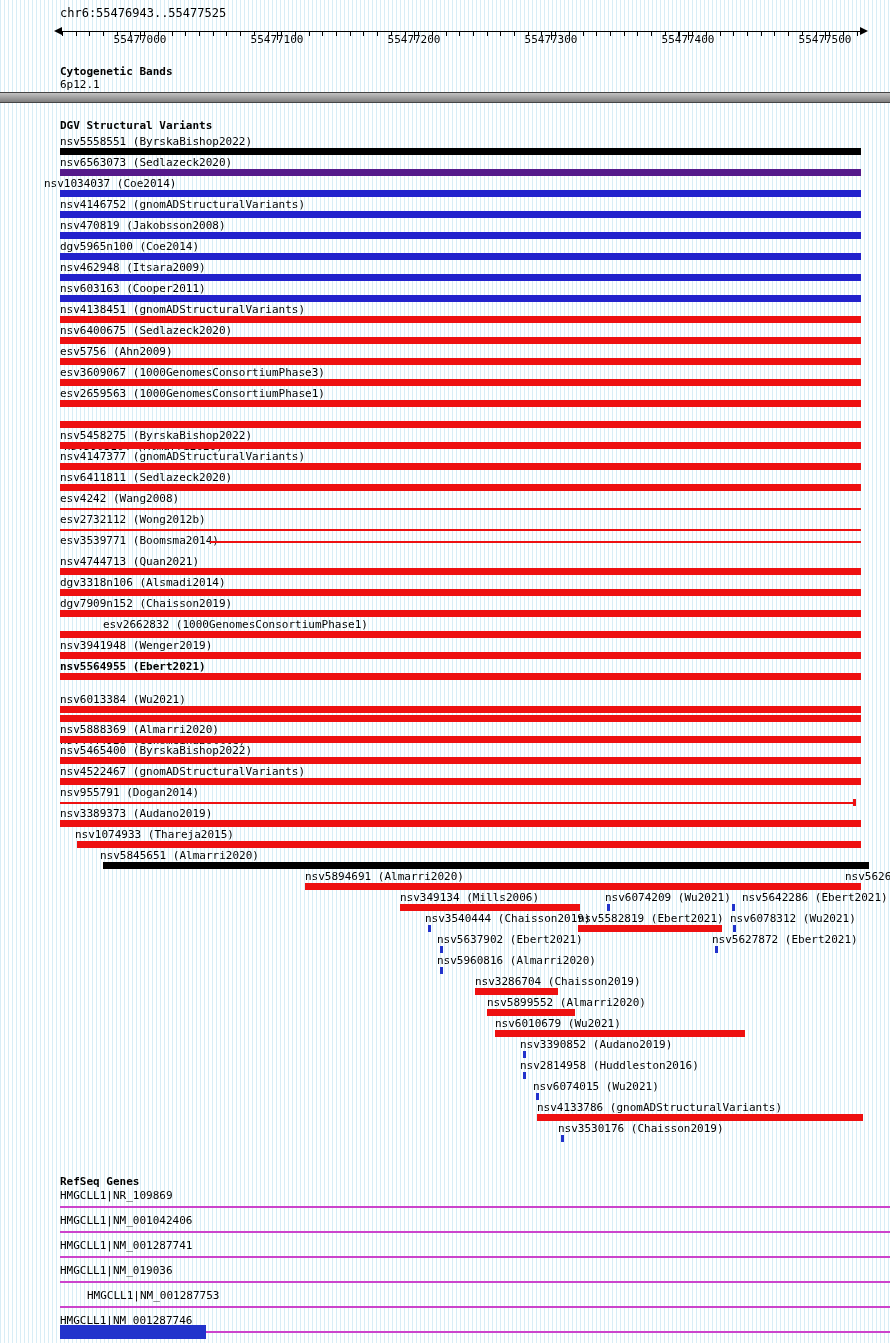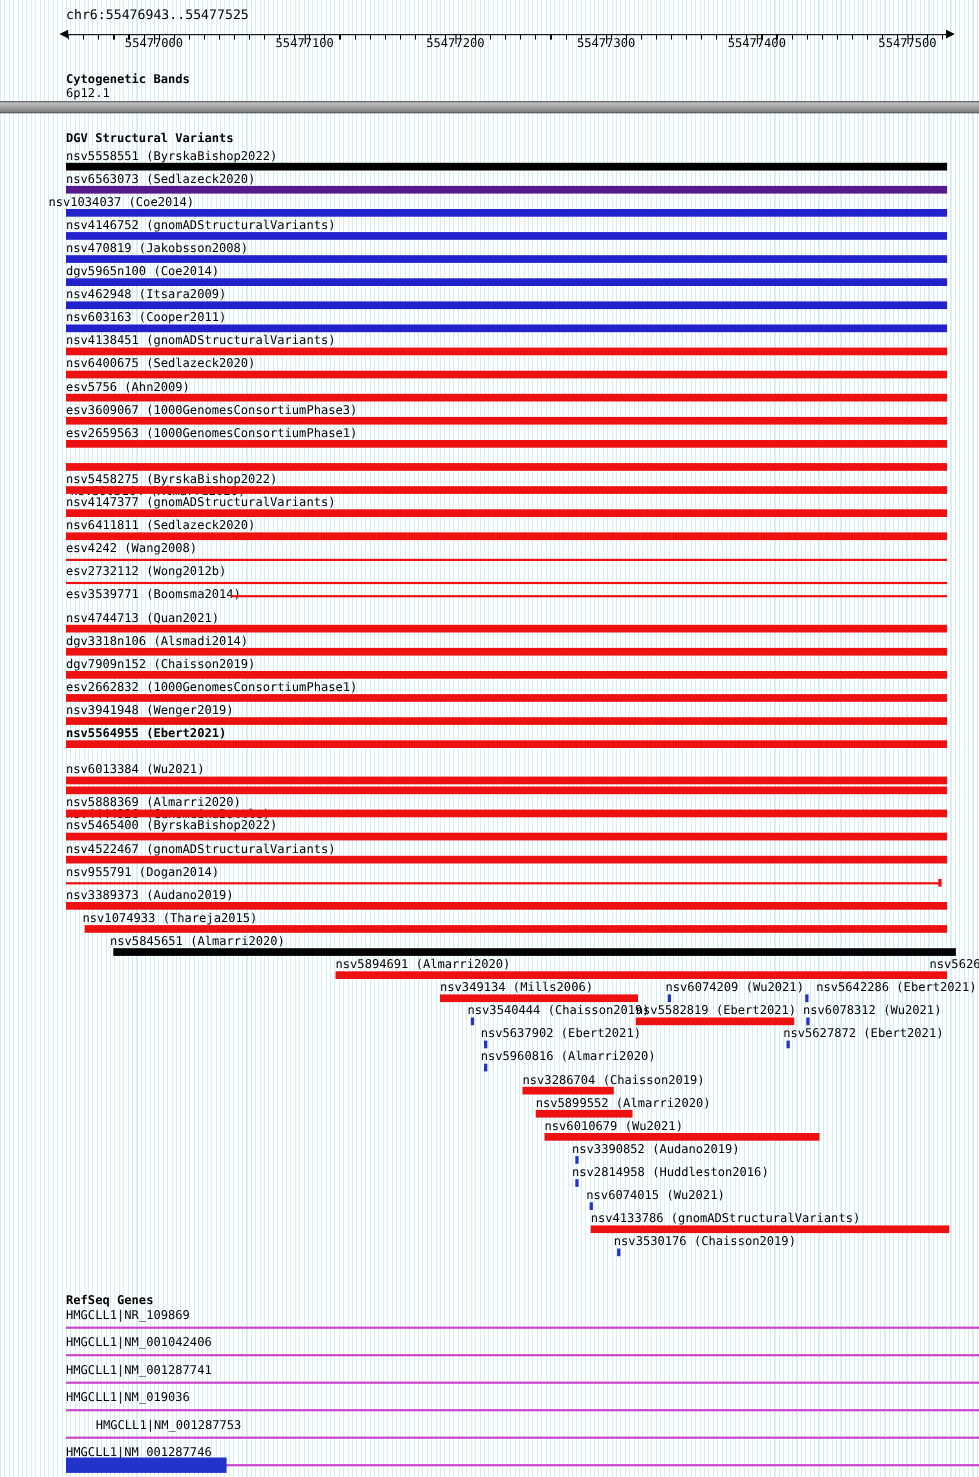--- a/index.html
+++ b/index.html
@@ -156,21 +156,21 @@
         </div>
         <div class="vrow" style="top: 577px;">
           <span class="vlabel" style="left: 60px;">dgv3318n106 (Alsmadi2014)</span>
           <div class="vbar" style="left: 60px; top: 12px; width: 801px; height: 7px; background: rgb(238, 17, 17);"></div>
         </div>
         <div class="vrow" style="top: 598px;">
           <span class="vlabel" style="left: 60px;">dgv7909n152 (Chaisson2019)</span>
           <div class="vbar" style="left: 60px; top: 12px; width: 801px; height: 7px; background: rgb(238, 17, 17);"></div>
         </div>
         <div class="vrow" style="top: 619px;">
-          <span class="vlabel" style="left: 60px;">esv2662832 (1000GenomesConsortiumPhase1)</span>
+          <span class="vlabel" style="left: 60px; padding-left: 43px;">esv2662832 (1000GenomesConsortiumPhase1)</span>
           <div class="vbar" style="left: 60px; top: 12px; width: 801px; height: 7px; background: rgb(238, 17, 17);"></div>
         </div>
         <div class="vrow" style="top: 640px;">
           <span class="vlabel" style="left: 60px;">nsv3941948 (Wenger2019)</span>
           <div class="vbar" style="left: 60px; top: 12px; width: 801px; height: 7px; background: rgb(238, 17, 17);"></div>
         </div>
         <div class="vrow" style="top: 661px;">
           <span class="vlabel" style="left: 60px; font-weight: bold;">nsv5564955 (Ebert2021)</span>
           <div class="vbar" style="left: 60px; top: 12px; width: 801px; height: 7px; background: rgb(238, 17, 17);"></div>
         </div>

